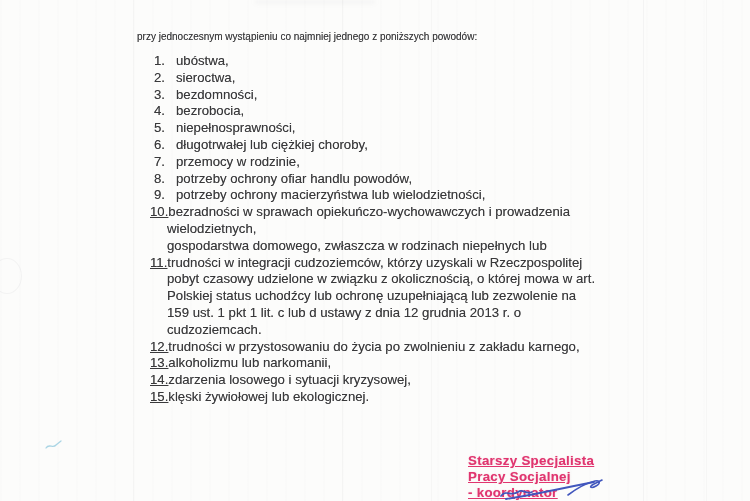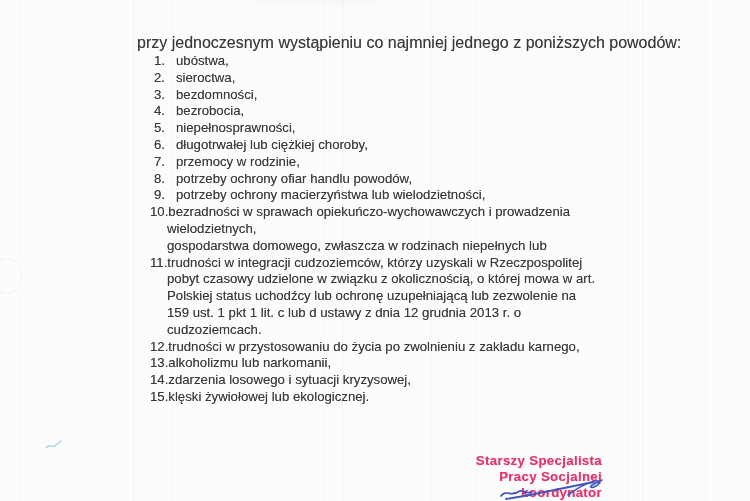--- a/index.html
+++ b/index.html
@@ -13,51 +13,52 @@
       rgba(90,90,100,0.012) 0px, rgba(90,90,100,0.012) 2px,
       transparent 2px, transparent 19px);
     font-family: "Liberation Sans", "DejaVu Sans", sans-serif;
     color: #39393b;
     overflow: hidden;
   }
   .intro {
     position: absolute;
     left: 137px;
     top: 19px;
-    font-size: 16px;
+    font-size: 10px;
     line-height: 16px;
     white-space: nowrap;
     text-shadow: 0 0 0.5px rgba(57,57,59,0.55);
   }
   .reasons {
     position: absolute;
     left: 150px;
     top: 53px;
     width: 500px;
     font-size: 13.2px;
     line-height: 16.8px;
     text-shadow: 0 0 0.5px rgba(57,57,59,0.55);
   }
   .item { margin: 0; }
   .item .first { display: flex; }
   .item .num { flex: 0 0 26px; box-sizing: border-box; padding-left: 4px; }
-  .item.d2 .num { flex-basis: 17px; padding-left: 0; }
+  .item.d2 .num { flex-basis: 17px; padding-left: 0; text-decoration: underline; }
   .item .cont { margin-left: 26px; }
   .item.d2 .cont { margin-left: 17px; }
   .stamp {
     position: absolute;
     left: 468px;
     top: 453px;
     width: 134px;
-    text-align: right;
+    text-align: left;
     font-size: 13.3px;
     font-weight: bold;
     line-height: 16px;
     letter-spacing: 0.3px;
     text-shadow: 0 0 1px rgba(224,53,111,0.45);
+    text-decoration: underline;
   }
   .stamp div { white-space: nowrap; }
   .sig-svg {
     position: absolute;
     left: 498px;
     top: 478px;
   }
   .smudge-svg {
     position: absolute;
     left: 43px;

